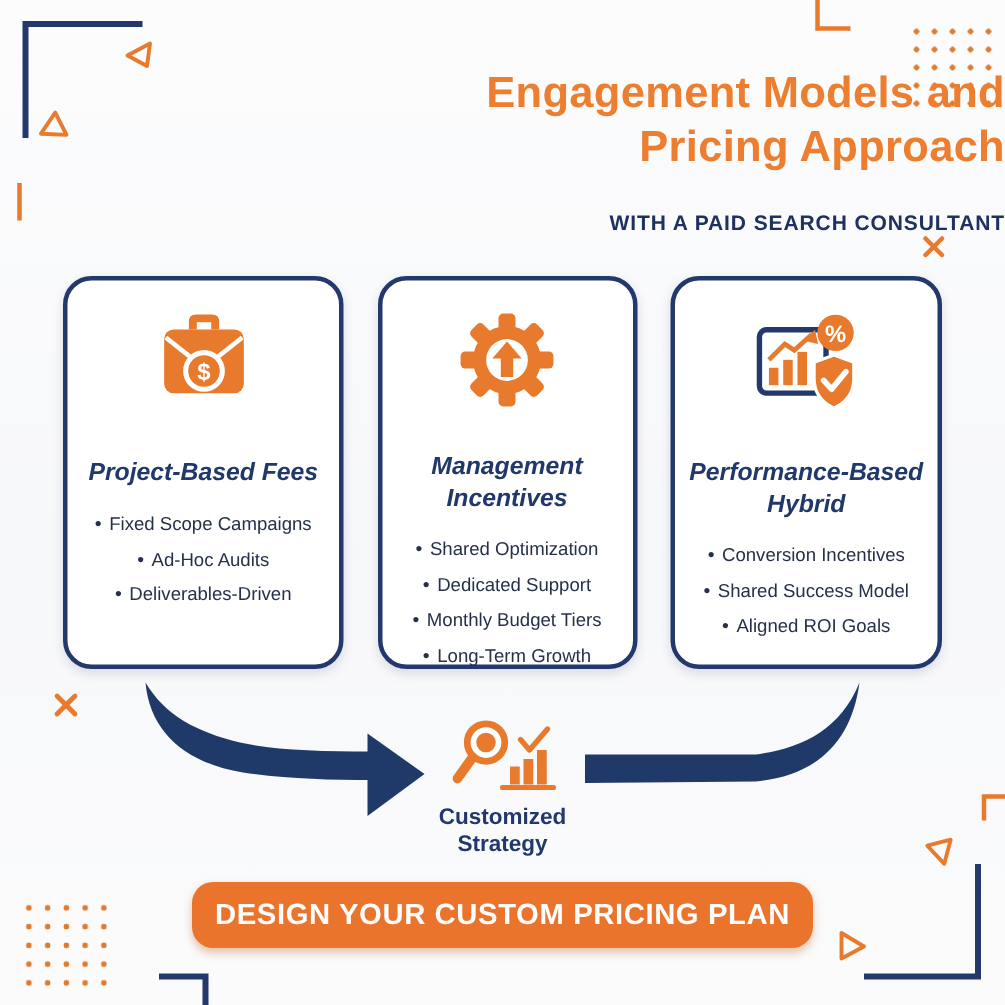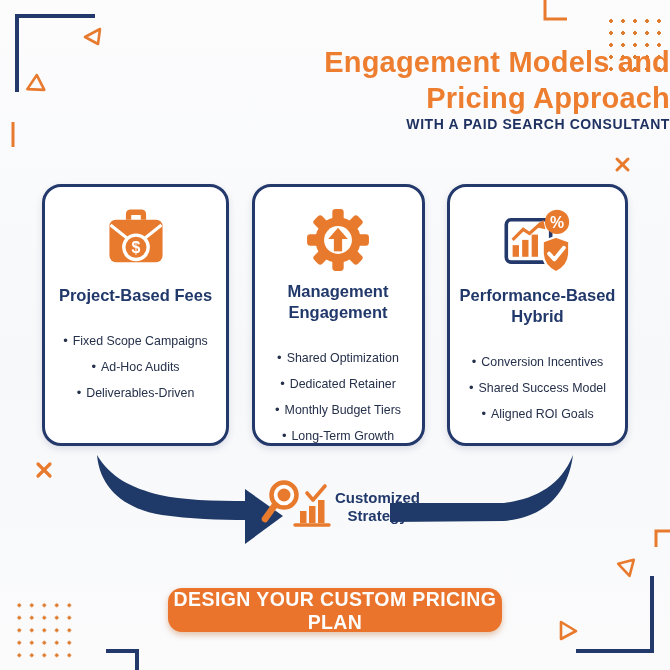--- a/index.html
+++ b/index.html
@@ -12,45 +12,45 @@
   .dots { position:absolute; }
   .dots-tr { left:604px; top:14px;  width:59px; height:58px;
              background-image:radial-gradient(circle,#de7b2d 1.7px, transparent 2px);
              background-size:12px 12px; background-position:1px 1px; }
   .dots-bl { left:12px;  top:598px; width:62px; height:61px;
              background-image:radial-gradient(circle,#de7b2d 1.8px, transparent 2.1px);
              background-size:12.5px 12.5px; background-position:1px 1px; }
 
   .title-block { position:absolute; top:44px; left:0; width:670px; text-align:right; }
   .title-line { font-size:29px; line-height:36px; font-weight:800; color:#ed7e2f; letter-spacing:0.2px; }
-  .subtitle { margin-top:0; font-size:14px; font-weight:700; color:#1e3161; letter-spacing:0.6px; }
+  .subtitle { margin-top:24px; font-size:14px; font-weight:700; color:#1e3161; letter-spacing:0.6px; }
 
   .cards-row { position:absolute; top:184px; left:42px; width:586px; height:262px;
                display:flex; justify-content:space-between; }
   .card { background:#ffffff; border:3px solid #24396b; border-radius:19px;
           box-shadow:0 3px 7px rgba(32,48,96,0.14);
           display:flex; flex-direction:column; align-items:center;
           padding:20px 6px 10px 6px; height:262px; }
   .card-1 { width:187px; } .card-2 { width:173px; } .card-3 { width:181px; }
   .card-icon { height:70px; display:flex; align-items:center; justify-content:center; }
-  .card-heading { margin-top:8px; font-size:16.5px; line-height:21px; font-weight:800;
-                  color:#21386a; text-align:center; max-width:160px; }
+  .card-heading { margin-top:28px; font-size:16.5px; line-height:21px; font-weight:800;
+                  color:#21386a; text-align:center; max-width:160px;font-style:italic; }
   .card-bullets { list-style:none; margin-top:16px; width:100%; }
   .card-bullets li { font-size:12.4px; line-height:13px; color:#25304a; text-align:center;
-                     margin-bottom:9.5px;margin-top:12px; }
+                     margin-bottom:9.5px; }
   .card-bullets li::before { content:"\2022"; color:#25304a; margin-right:5px; font-size:13px; }
 
   .center-block { position:absolute; top:478px; left:50%; transform:translateX(-50%);
-                  display:flex; flex-direction:row; align-items:center; width:160px; }
+                  display:flex; flex-direction:column; align-items:center; width:160px; }
   .center-icon { height:54px; }
   .center-label { margin-top:4px; text-align:center; font-size:15px; line-height:18px;
                   font-weight:800; color:#21386a; }
 
   .cta { position:absolute; top:588px; left:50%; transform:translateX(-50%);
-         width:334px; height:44px; border:none; border-radius:14px;
+         width:414px; height:44px; border:none; border-radius:14px;
          background:#ea742b; color:#fdfdfd; font-family:"Liberation Sans", sans-serif;
          font-size:19.5px; font-weight:800; letter-spacing:0.4px;
          box-shadow:0 3px 6px rgba(180,90,20,0.35); cursor:pointer; }
 </style>
 </head>
 <body>
 
 <div class="canvas">
 
   <svg class="deco-layer" viewBox="0 0 670 670" xmlns="http://www.w3.org/2000/svg">
@@ -128,24 +128,24 @@
             <rect x="26.5" y="2" width="11" height="14" rx="3" transform="rotate(225 32 32)"></rect>
             <rect x="26.5" y="2" width="11" height="14" rx="3" transform="rotate(270 32 32)"></rect>
             <rect x="26.5" y="2" width="11" height="14" rx="3" transform="rotate(315 32 32)"></rect>
             <circle cx="32" cy="32" r="22"></circle>
           </g>
           <circle cx="32" cy="32" r="13.5" fill="#ffffff"></circle>
           <polygon points="32,20 22.5,31 41.5,31" fill="#e87a2e"></polygon>
           <rect x="28" y="30" width="8" height="13" fill="#e87a2e"></rect>
         </svg>
       </div>
-      <h2 class="card-heading">Management Engagement</h2>
+      <h2 class="card-heading">Management Incentives</h2>
       <ul class="card-bullets">
         <li>Shared Optimization</li>
-        <li>Dedicated Retainer</li>
+        <li>Dedicated Support</li>
         <li>Monthly Budget Tiers</li>
         <li>Long-Term Growth</li>
       </ul>
     </section>
 
     <section class="card card-3">
       <div class="card-icon">
         <svg width="74" height="70" viewBox="0 0 70 66">
           <rect x="5" y="12" width="42" height="40" rx="4.5" fill="#ffffff" stroke="#24396b" stroke-width="3.4"></rect>
           <rect x="11" y="36" width="6" height="11" fill="#e87a2e"></rect>

